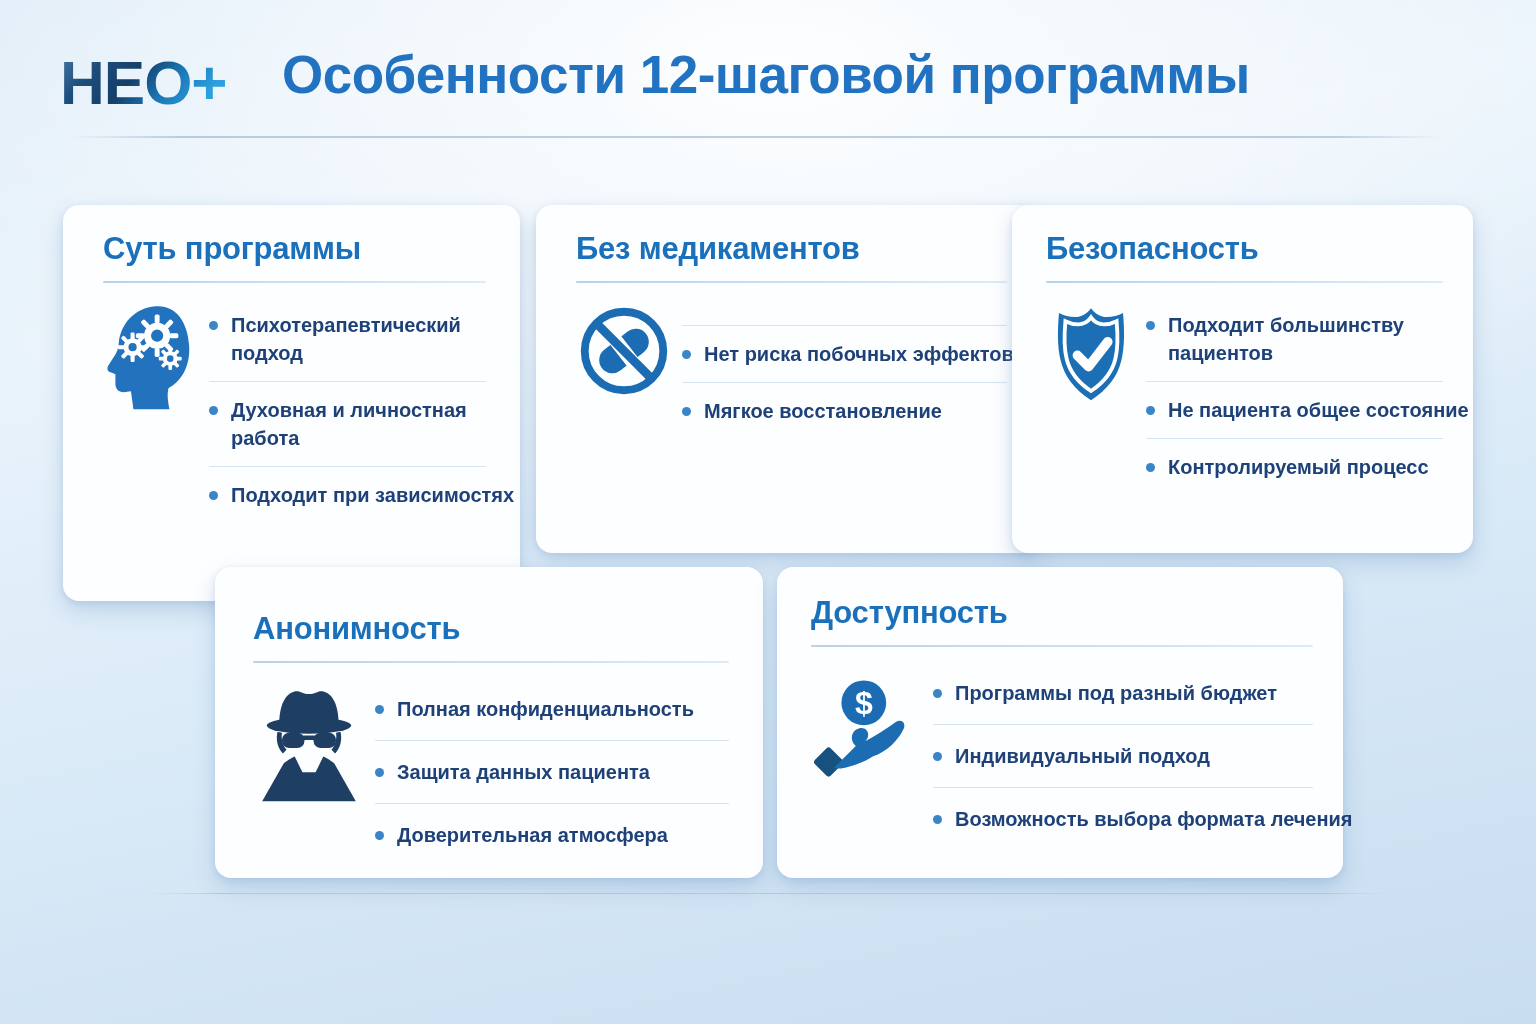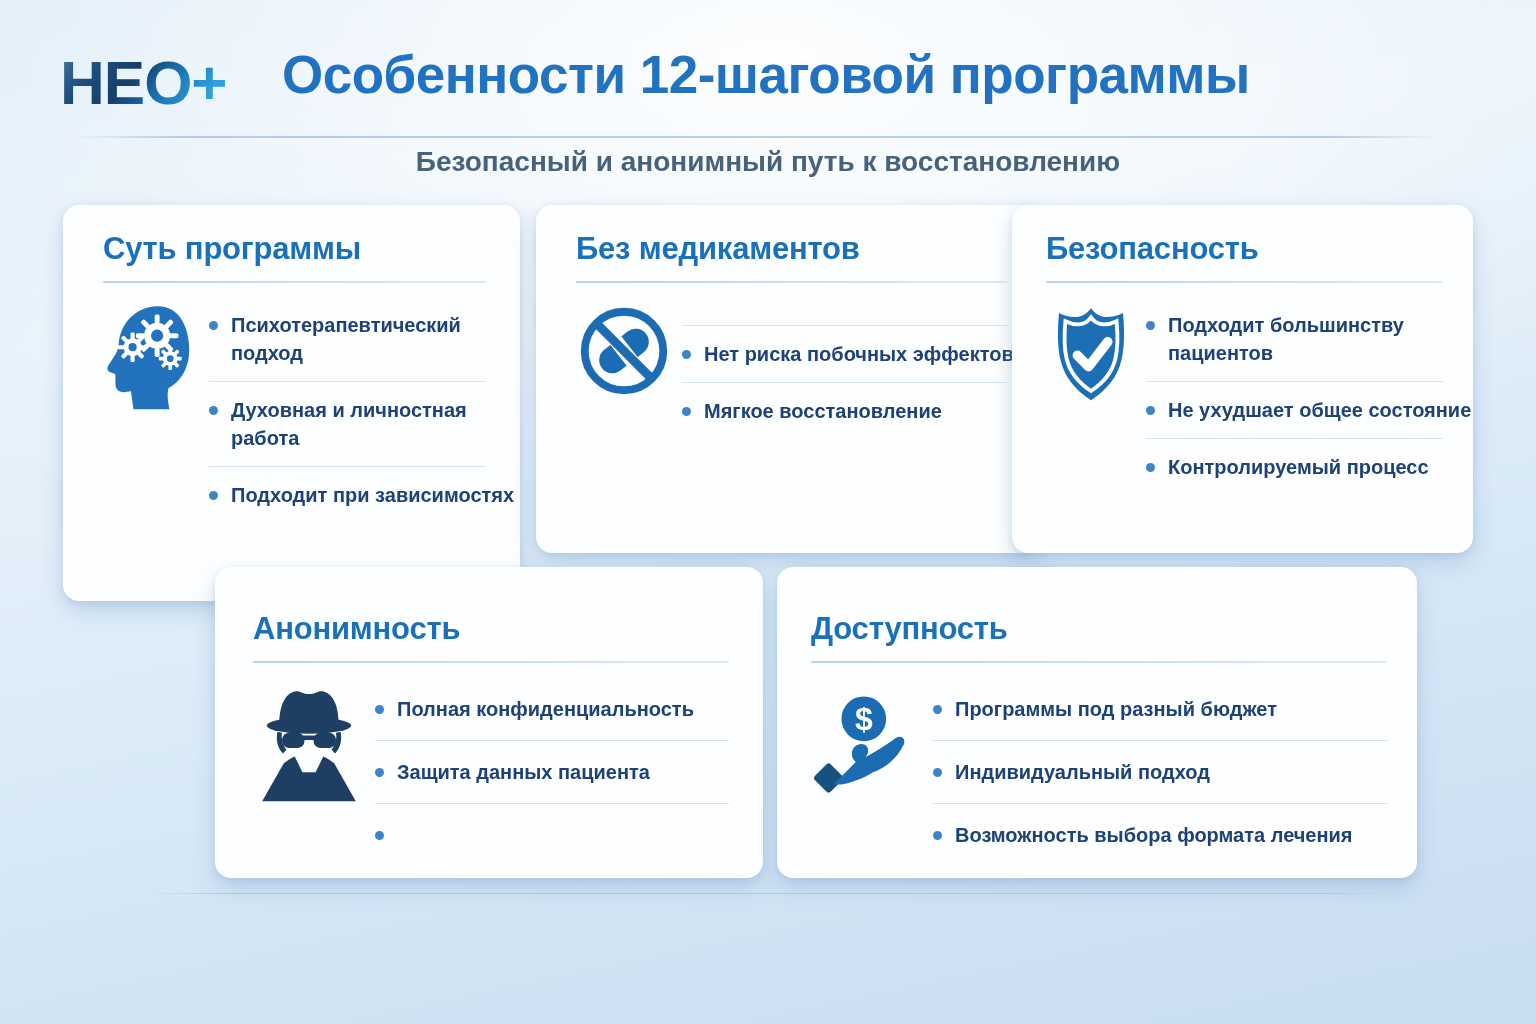--- a/index.html
+++ b/index.html
@@ -26,21 +26,21 @@
   }
   
   .card{
     position:absolute;background:#fdfeff;border-radius:16px;box-sizing:border-box;
     box-shadow:0 10px 22px rgba(108,148,194,.30),0 2px 6px rgba(120,160,205,.22);
   }
   .card-1{left:63px; top:205px;width:457px;height:396px;padding:26px 34px 24px 40px;}
   .card-2{left:536px;top:205px;width:505px;height:348px;padding:26px 34px 24px 40px;}
   .card-3{left:1012px;top:205px;width:461px;height:348px;padding:26px 30px 24px 34px;}
   .card-4{left:215px;top:567px;width:548px;height:311px;padding:44px 34px 24px 38px;}
-  .card-5{left:777px;top:567px;width:640px;height:311px;padding:44px 30px 24px 34px;}
+  .card-5{left:777px;top:567px;width:566px;height:311px;padding:28px 30px 24px 34px;}
   .card-title{margin:0;font-size:31px;font-weight:700;color:#1a70ba;letter-spacing:-.2px;}
   .card-divider{margin-top:14px;height:2px;border-radius:1px;
     background:linear-gradient(to right,#b9d2e8,#dcebf7);}
   .card-body{display:flex;margin-top:20px;align-items:flex-start;}
   .icon-box{flex:none;display:flex;justify-content:center;align-items:flex-start;}
   .card-1 .icon-box,.card-2 .icon-box{width:96px;}
   .card-3 .icon-box{width:90px;}
   .card-4 .icon-box{width:112px;}
   .card-5 .icon-box{width:112px;}
   .items{flex:1;margin-left:10px;margin-top:8px;min-width:0;}
@@ -71,21 +71,20 @@
           <stop offset="0.52" stop-color="#143f68"></stop>
           <stop offset="0.74" stop-color="#1b74b4"></stop>
           <stop offset="1" stop-color="#2da0e0"></stop>
         </linearGradient>
       </defs>
       <text x="0" y="60" font-family="Liberation Sans, DejaVu Sans, sans-serif" font-size="62" font-weight="bold" letter-spacing="-1" fill="url(#logoGrad)">НЕО+</text>
     </svg>
   </div>
   <h1 class="page-title">Особенности 12-шаговой программы</h1>
   <div class="title-divider"></div>
-  <div class="page-subtitle">Безопасный и анонимный путь к восстановлению</div>
 
   <section class="card card-1">
     <h2 class="card-title">Суть программы</h2>
     <div class="card-divider"></div>
     <div class="card-body">
       <div class="icon-box">
         <svg width="96" height="108" viewBox="0 0 115 132">
           <path fill="#2272bd" d="M63,4 C38,6 20,25 18,50 C17.5,56 16,60 12,66 L5,77 C3,81 5,84 9,85 L14,87 L14,99 C14,105 18,109 24,109 L33,108 L36,130 L80,130 C78,119 77,111 79,104 C97,94 106,74 104,51 C102,23 88,2 63,4 Z"></path>
           <g fill="#ffffff">
             <rect x="62" y="14" width="6" height="11" rx="2"></rect>
@@ -185,21 +184,21 @@
         </svg>
       </div>
       <div class="items">
         <div class="item">
           <span class="dot"></span>
           <span class="item-text">Подходит большинству пациентов</span>
         </div>
         <div class="sep"></div>
         <div class="item">
           <span class="dot"></span>
-          <span class="item-text nowrap">Не ухудшает общее состояние</span>
+          <span class="item-text nowrap">Не пациента общее состояние</span>
         </div>
         <div class="sep"></div>
         <div class="item">
           <span class="dot"></span>
           <span class="item-text nowrap">Контролируемый процесс</span>
         </div>
       </div>
     </div>
   </section>
 
@@ -232,20 +231,21 @@
           <span class="item-text nowrap">Полная конфиденциальность</span>
         </div>
         <div class="sep"></div>
         <div class="item">
           <span class="dot"></span>
           <span class="item-text nowrap">Защита данных пациента</span>
         </div>
         <div class="sep"></div>
         <div class="item">
           <span class="dot"></span>
+          <span class="item-text nowrap">Доверительная атмосфера</span>
         </div>
       </div>
     </div>
   </section>
 
   <section class="card card-5 row2">
     <h2 class="card-title">Доступность</h2>
     <div class="card-divider"></div>
     <div class="card-body">
       <div class="icon-box">

